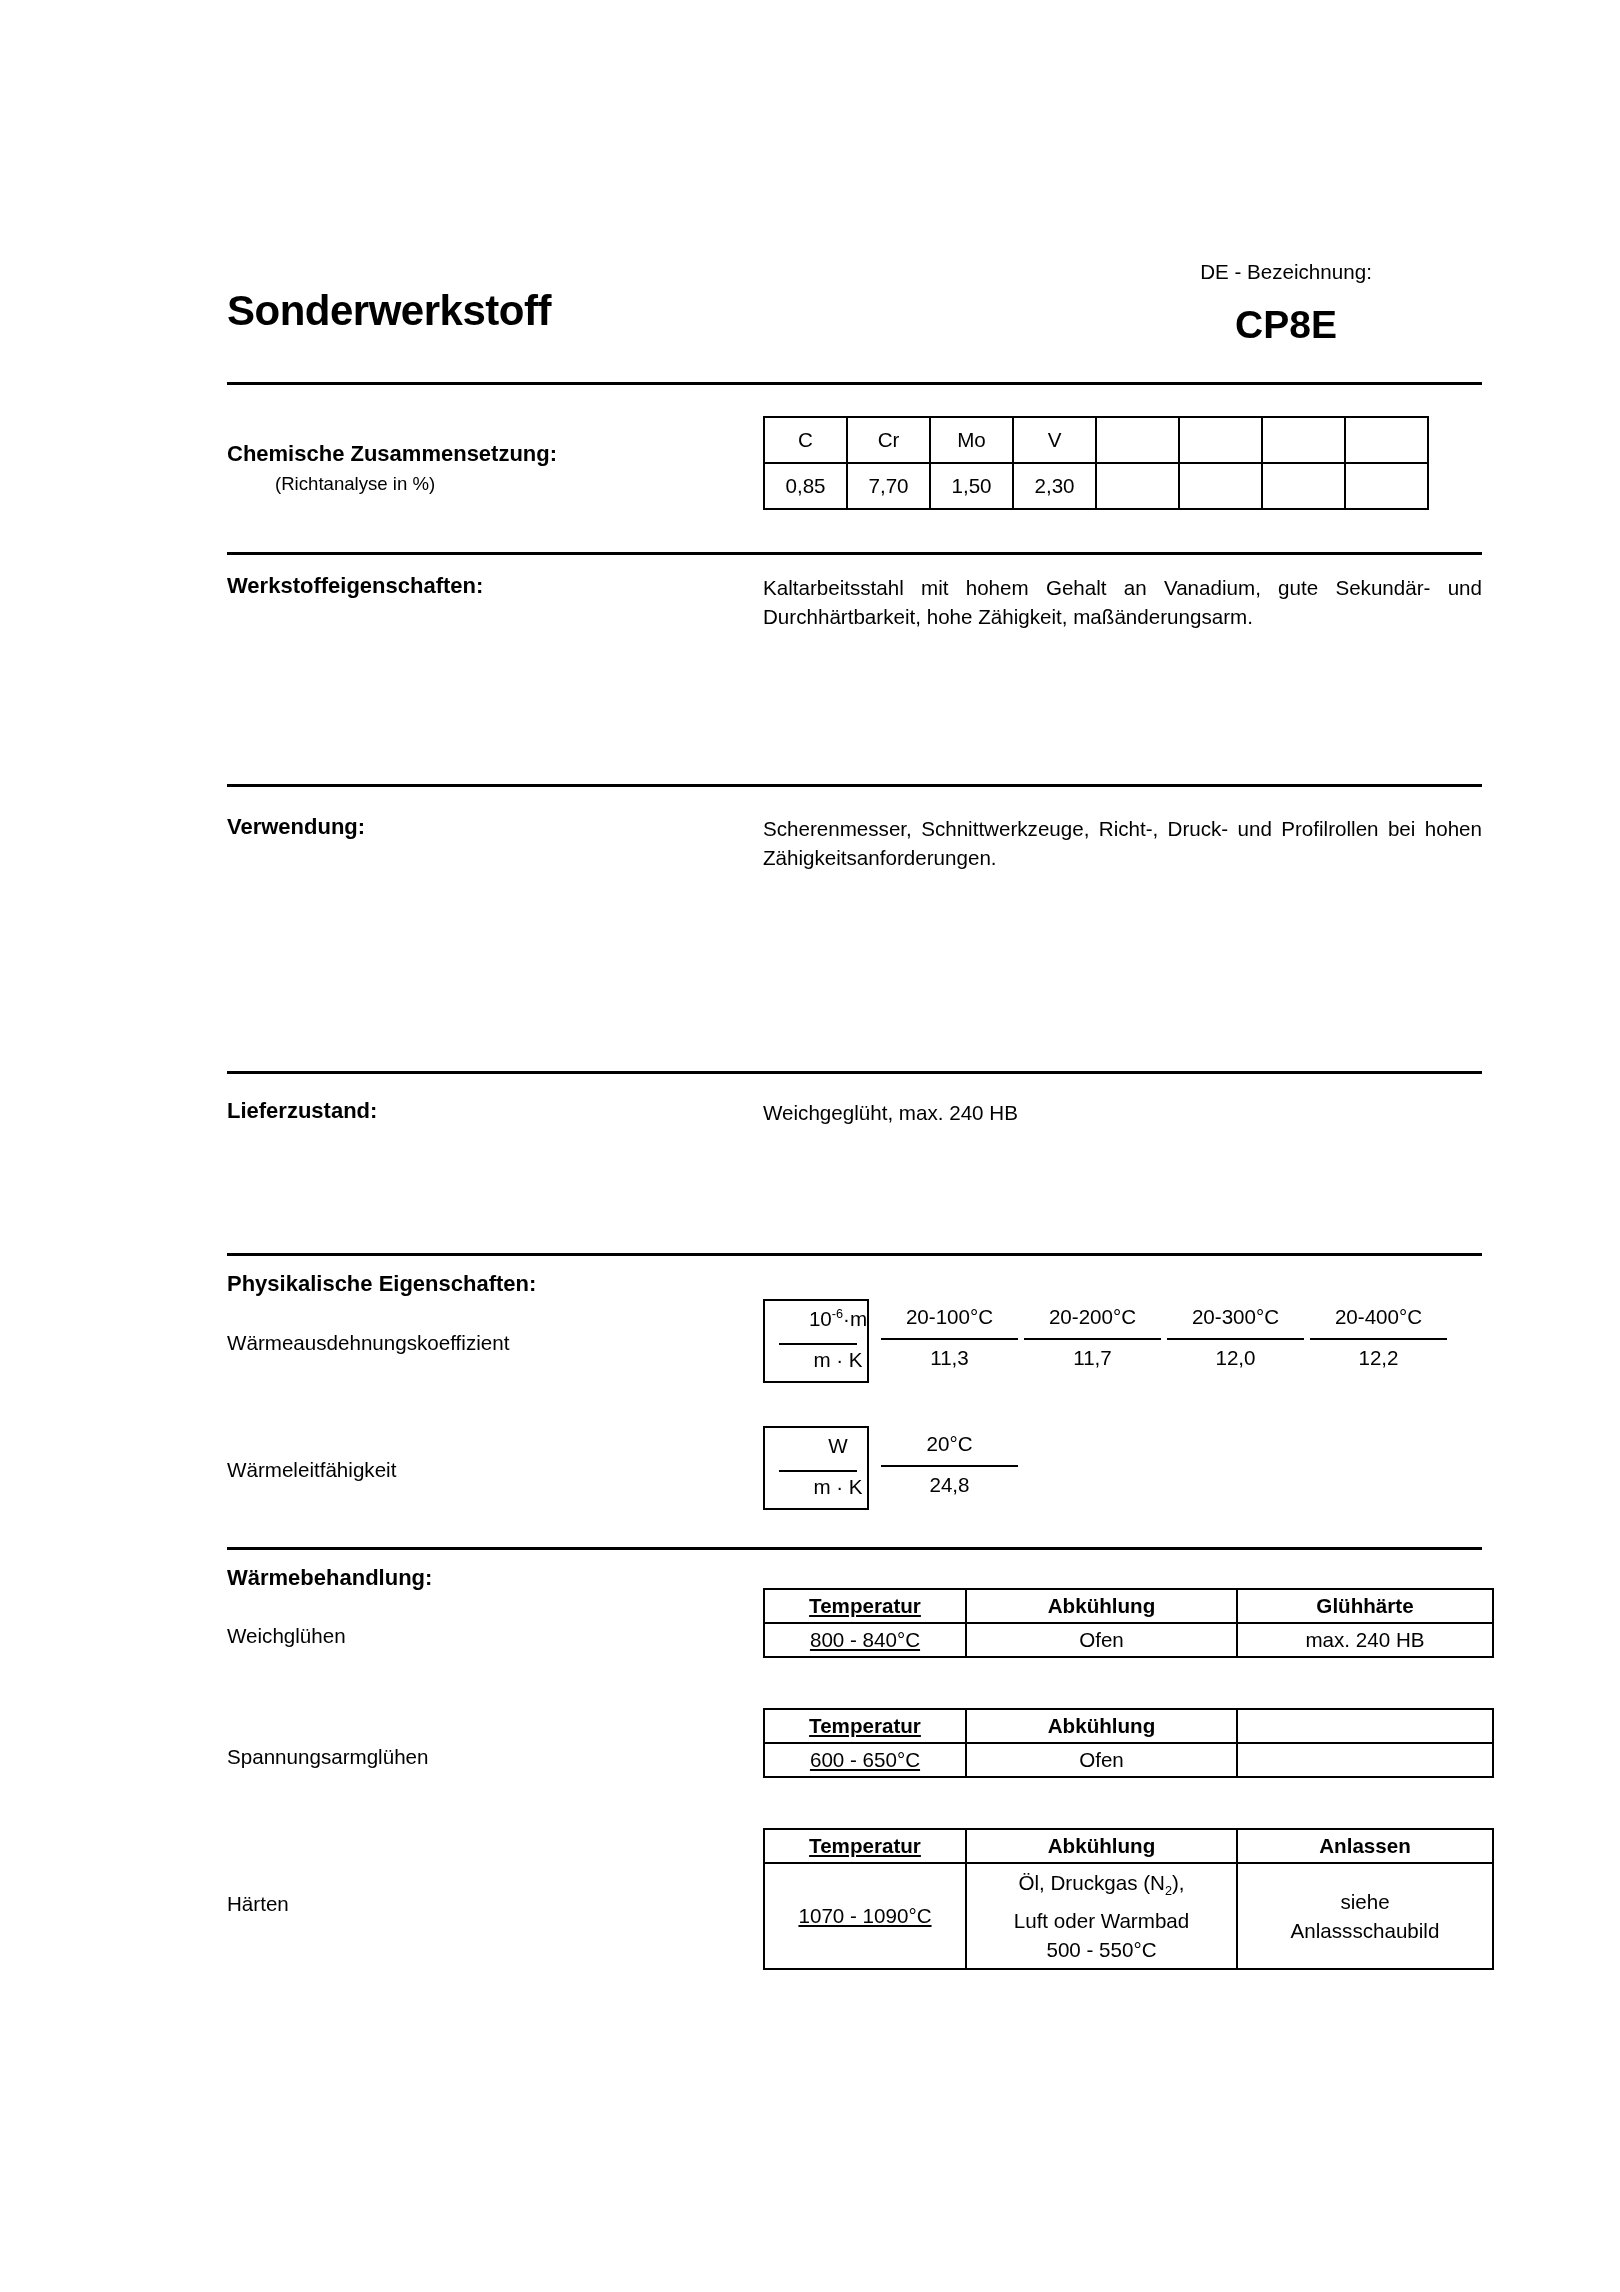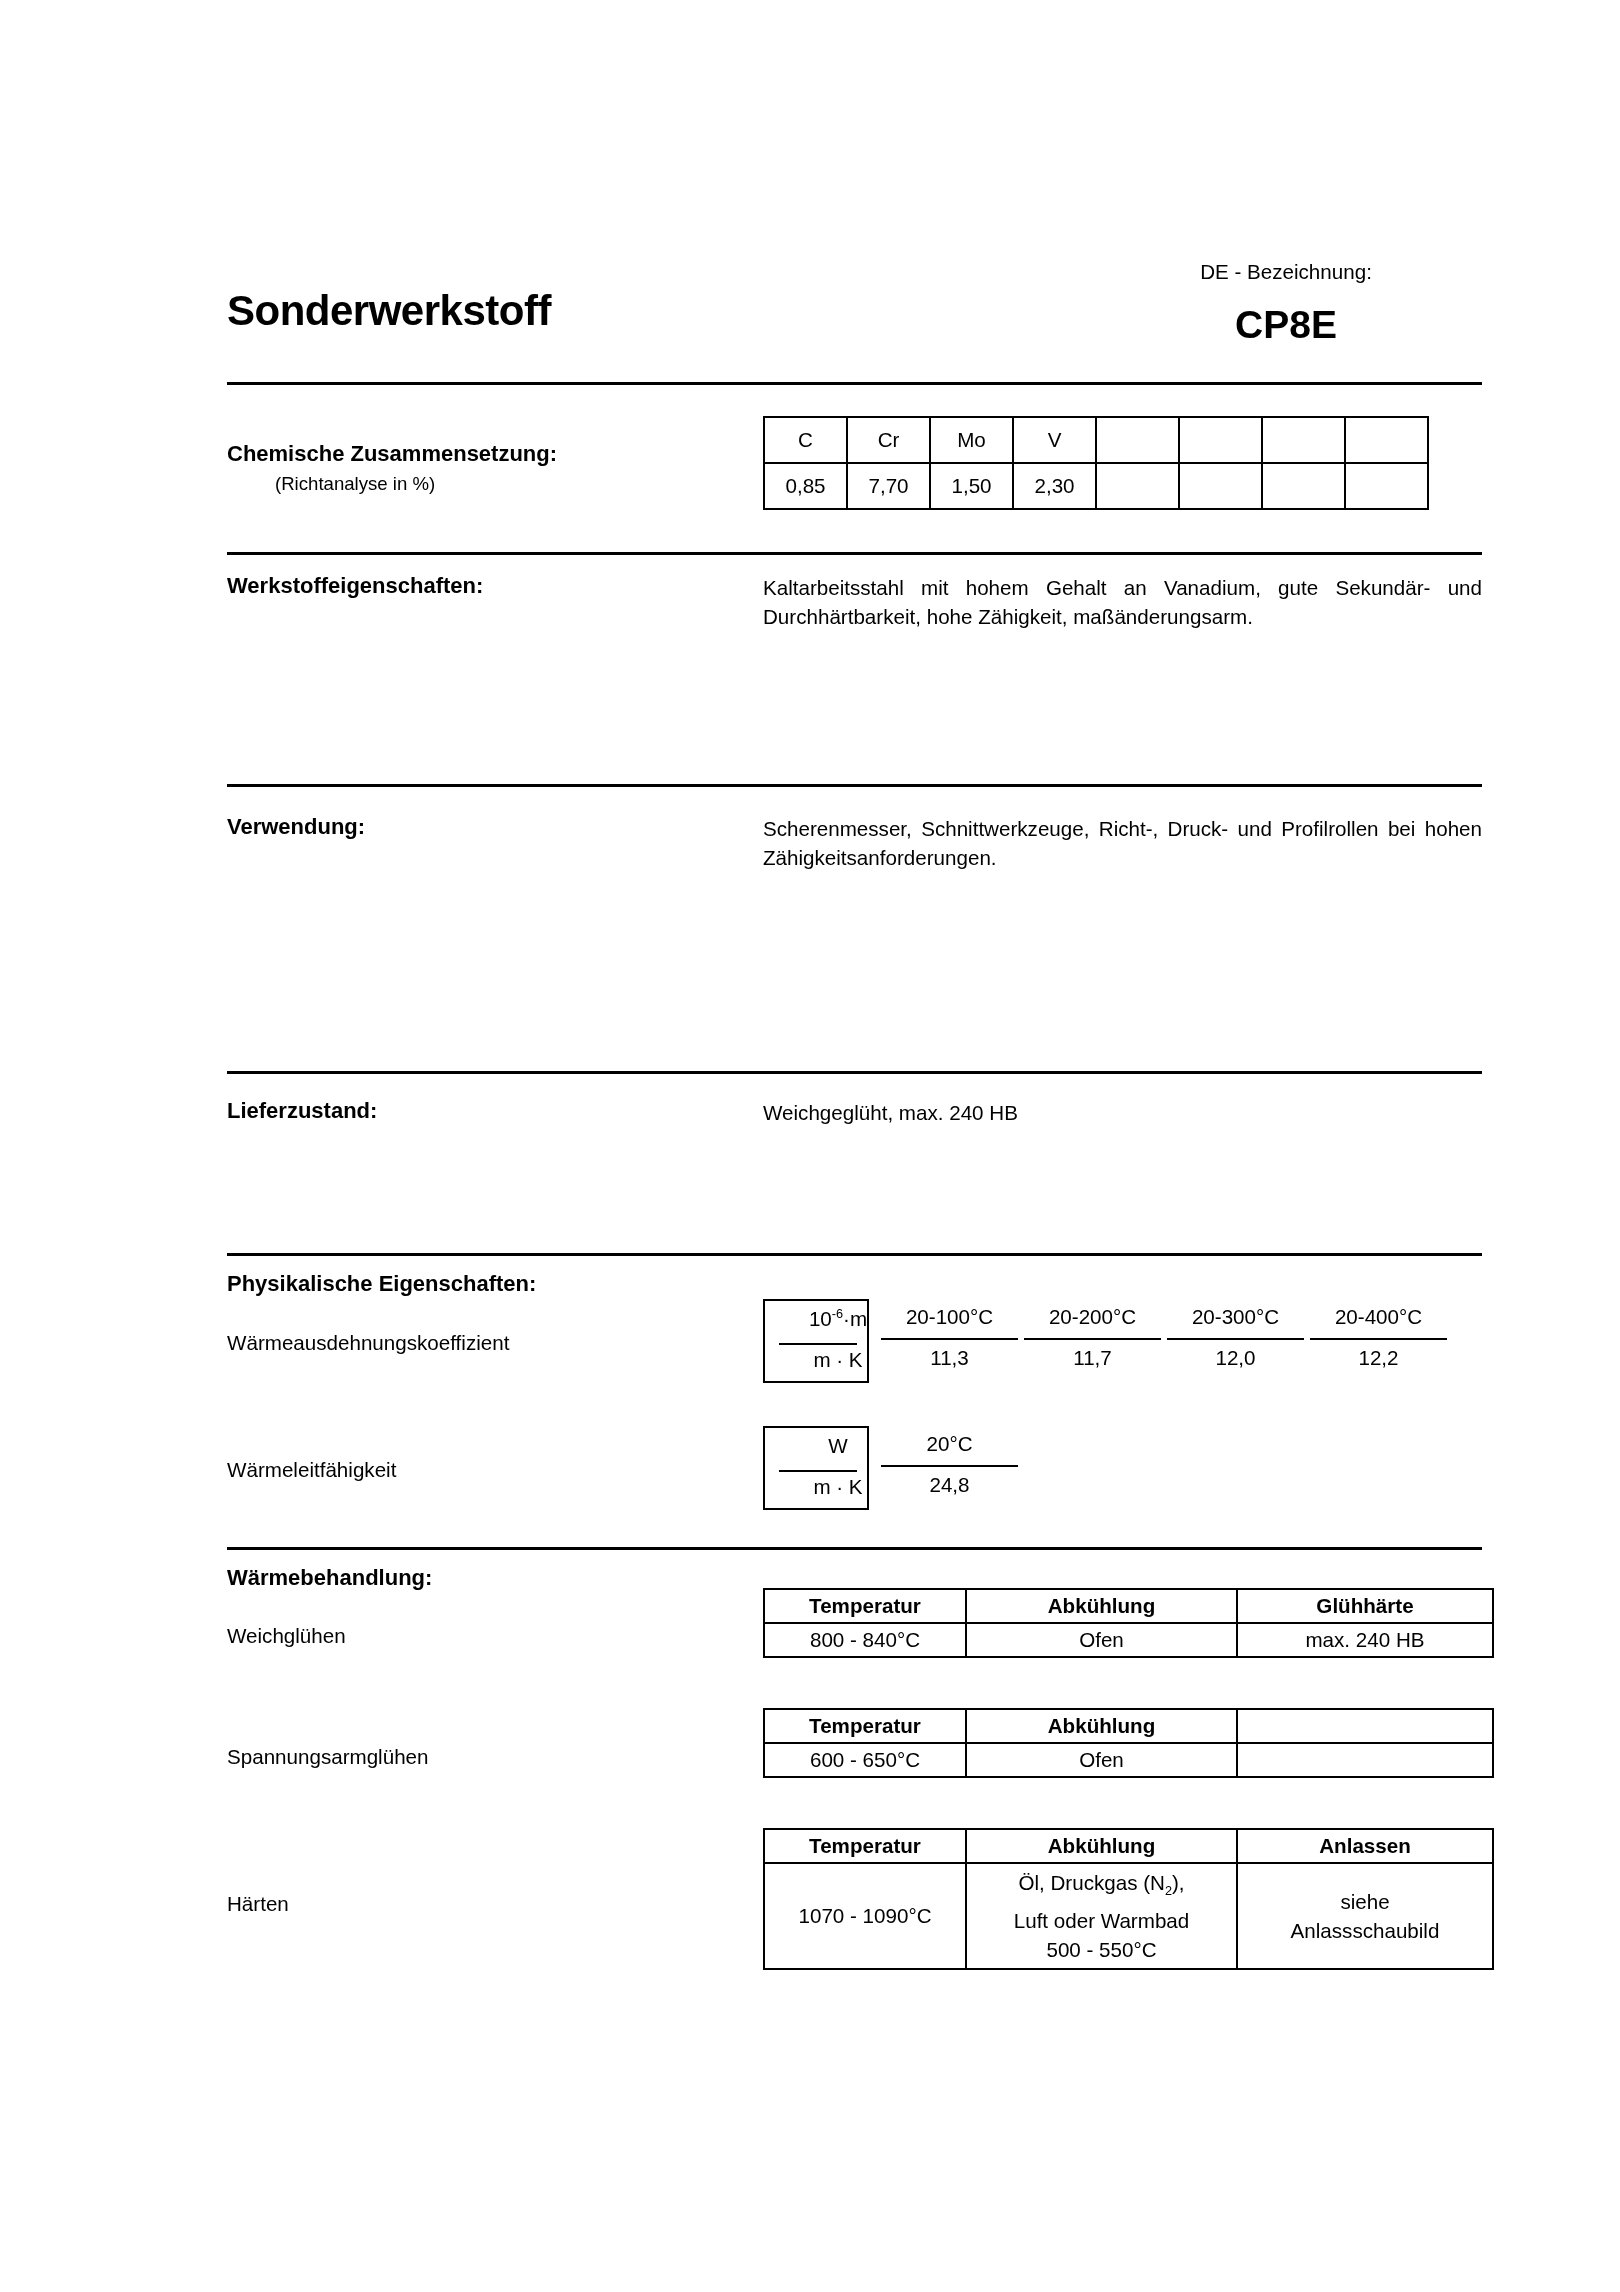--- a/index.html
+++ b/index.html
@@ -170,21 +170,21 @@
     left: 763px;
     border-collapse: collapse;
   }
   .ht-table td {
     border: 2px solid #000;
     font-size: 20.6px;
     text-align: center;
     padding: 3.9px 2px;
   }
   .ht-table td.h { font-weight: bold; }
-  .ht-table .c1 { width: 196px; }
+  .ht-table .c1 { width: 196px; text-decoration: underline; }
   .ht-table .c2 { width: 265px; }
   .ht-table .c3 { width: 250px; }
 </style>
 </head>
 <body>
 
 <div class="page">
 
   <div class="header">
     <div class="title">Sonderwerkstoff</div>

